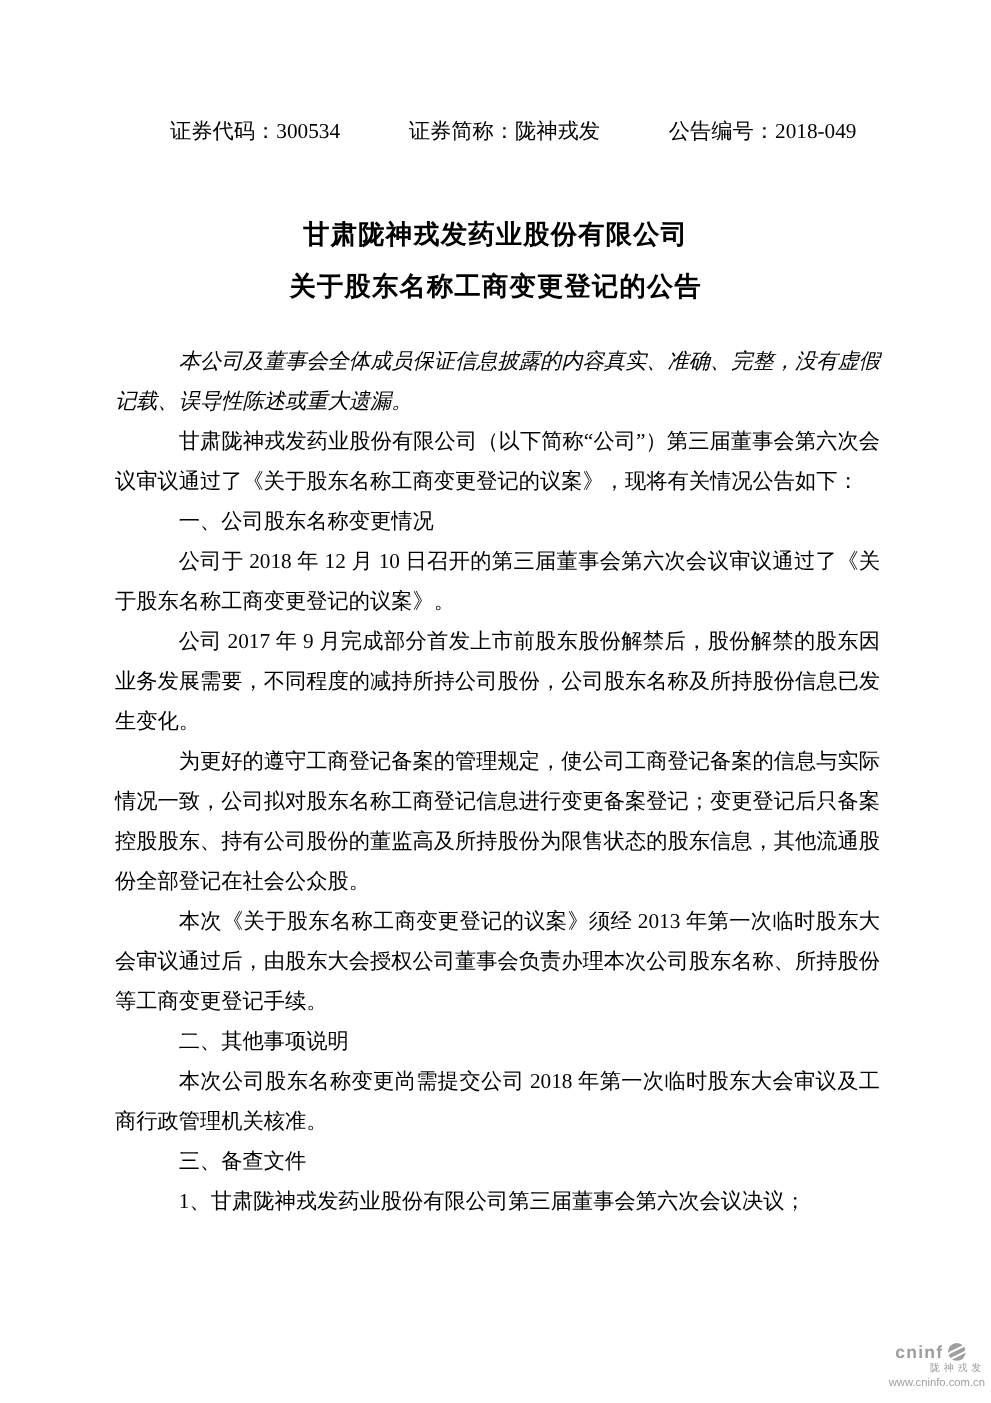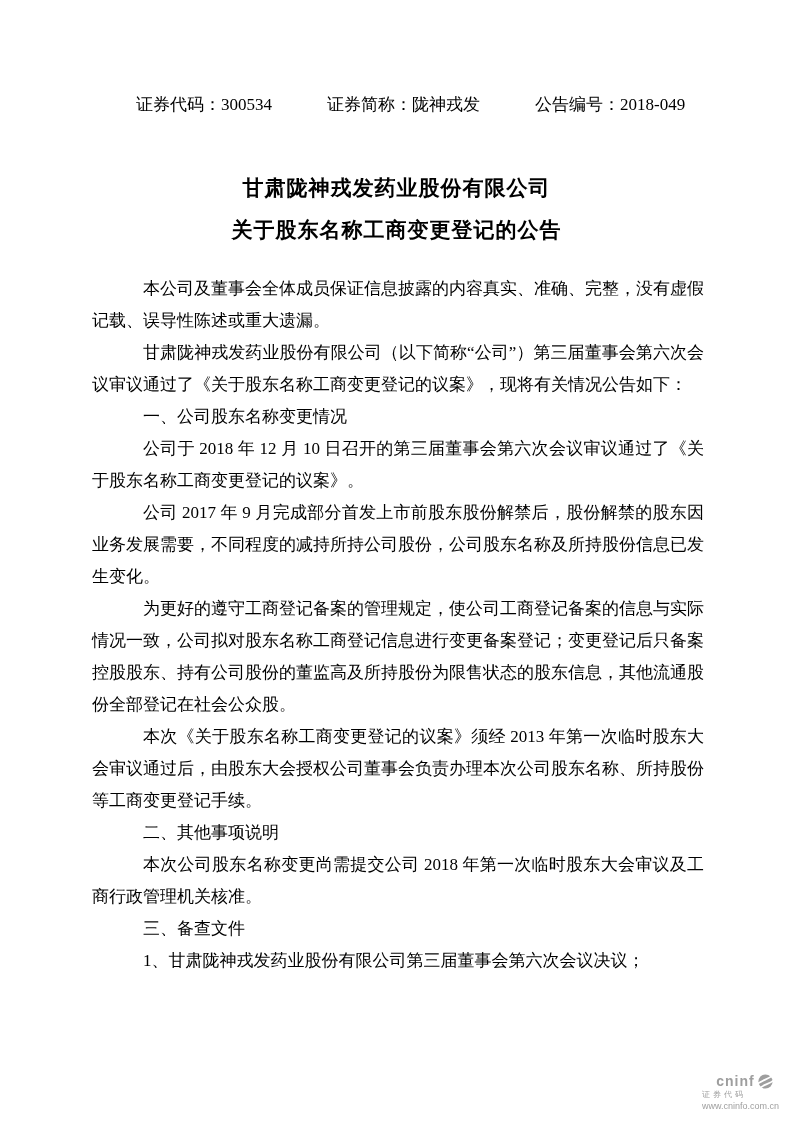--- a/index.html
+++ b/index.html
@@ -69,31 +69,32 @@
     font-size: 17px;
     font-weight: normal;
   }
   .bold-sans {
     font-family: "Liberation Sans", "DejaVu Sans", sans-serif;
     font-weight: 700;
     text-align: left;
   }
   .disclaimer {
     text-align: justify;
+    font-style: italic;
   }
 
   
   .watermark {
     position: absolute;
     right: 5px;
     bottom: 10px;
     width: 86px;
     color: #9e9e9e;
     font-family: "Liberation Sans", "DejaVu Sans", sans-serif;
-    text-align: left;
+    text-align: right;
     line-height: 1.1;
     user-select: none;
   }
   .wm-row1 {
     display: flex;
     align-items: center;
     justify-content: center;
     gap: 2px;
   }
   .wm-brand {
@@ -150,17 +151,17 @@
     <div class="wm-row1">
       <span class="wm-brand">cninf</span>
       <span class="wm-icon">
         <svg width="17" height="17" viewBox="0 0 24 24">
           <circle cx="12" cy="12" r="10" fill="#9e9e9e"></circle>
           <path d="M1 15 C 8 10, 15 9, 23 3" stroke="#ffffff" stroke-width="2.4" fill="none"></path>
           <path d="M4 21 C 11 16, 18 15, 24 10" stroke="#ffffff" stroke-width="2.4" fill="none"></path>
         </svg>
       </span>
     </div>
-    <div class="wm-cn">证券代码</div>
+    <div class="wm-cn">陇神戎发</div>
     <div class="wm-url">www.cninfo.com.cn</div>
   </div>
 
 </div>
 
 </body></html>

